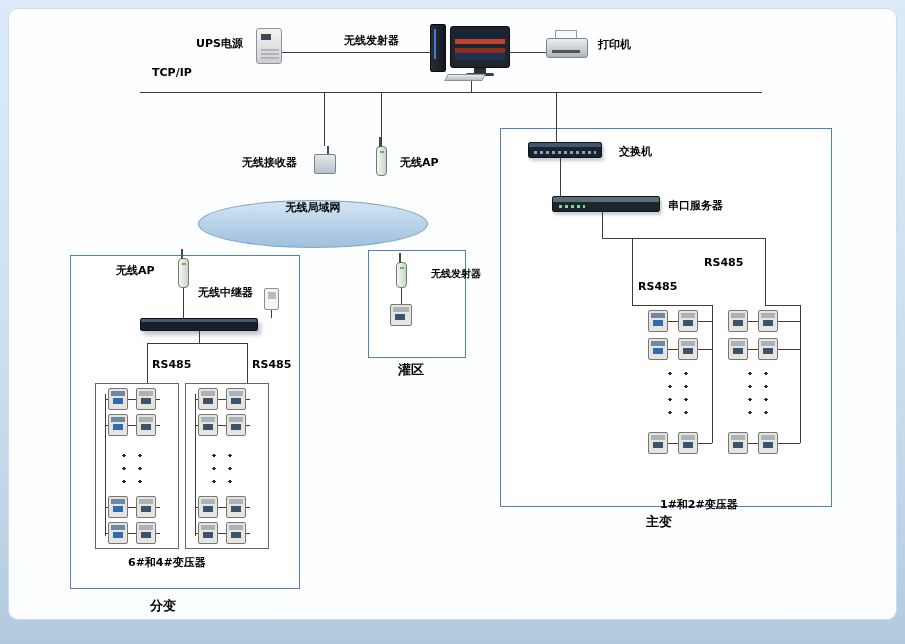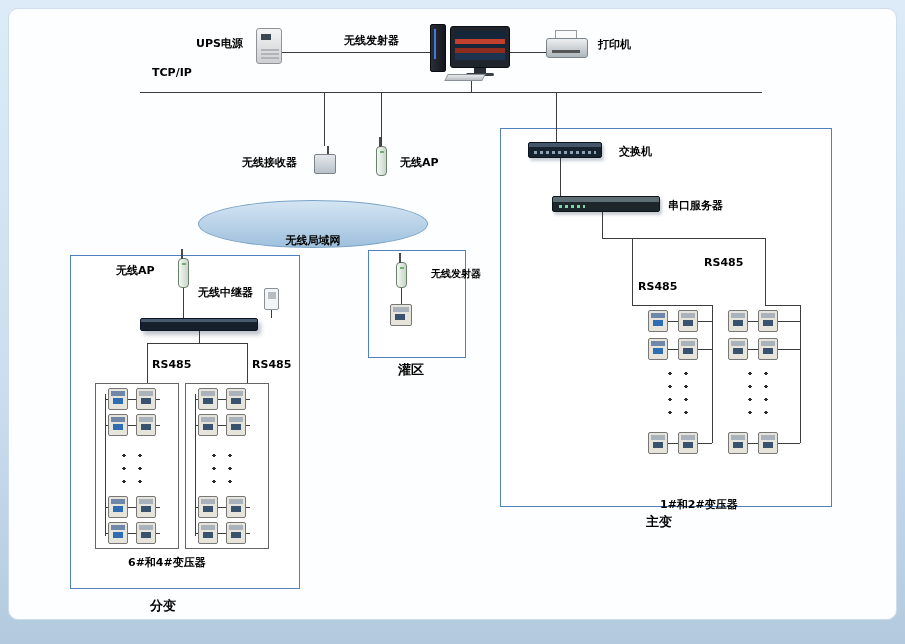--- a/index.html
+++ b/index.html
@@ -16,21 +16,21 @@
   .lbl.mid{font-size:11px;}
   .lbl.small{font-size:10px;}
   .lbl.cap{font-size:13px;}
   .hline{position:absolute;height:1px;background:#3c3c3c;z-index:2;}
   .vline{position:absolute;width:1px;background:#3c3c3c;z-index:2;}
   .box{position:absolute;background:#fff;border:1px solid #4f81bd;z-index:1;}
   .irect{position:absolute;background:#fff;border:1px solid #666;z-index:1;}
   .ellipse{
     position:absolute;left:198px;top:200px;width:228px;height:46px;border-radius:50%;
     background:linear-gradient(180deg,#d4e5f3,#9fc0dd);border:1px solid #7aa3c6;
-    display:flex;align-items:flex-end;justify-content:center;z-index:3;
+    display:flex;align-items:flex-start;justify-content:center;z-index:3;
   }
   .ellipse .lbl{position:static;}
   
   .dev{position:absolute;z-index:3;box-sizing:border-box;}
   .ups{width:26px;height:36px;background:linear-gradient(180deg,#f4f4f4,#cdcfd1);border:1px solid #8f9398;border-radius:3px;}
   .ups::before{content:"";position:absolute;left:4px;top:5px;width:10px;height:6px;background:#3c4754;}
   .ups::after{content:"";position:absolute;left:4px;bottom:4px;width:18px;height:10px;background:repeating-linear-gradient(0deg,#b0b4b8 0 2px,transparent 2px 4px);}
   .tower{width:16px;height:48px;background:linear-gradient(90deg,#2a2e38,#14171e);border:1px solid #090b10;border-radius:2px;}
   .tower::before{content:"";position:absolute;left:3px;top:4px;width:2px;height:30px;background:#3e7bd6;}
   .monitor{width:60px;height:42px;background:#20242c;border:1px solid #0a0d12;border-radius:3px;}

